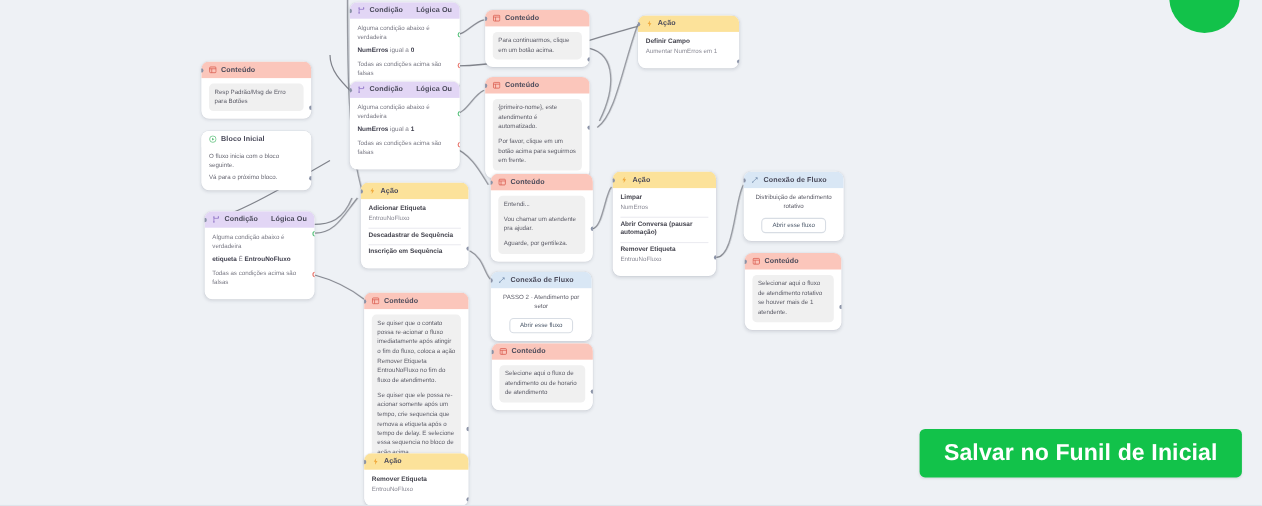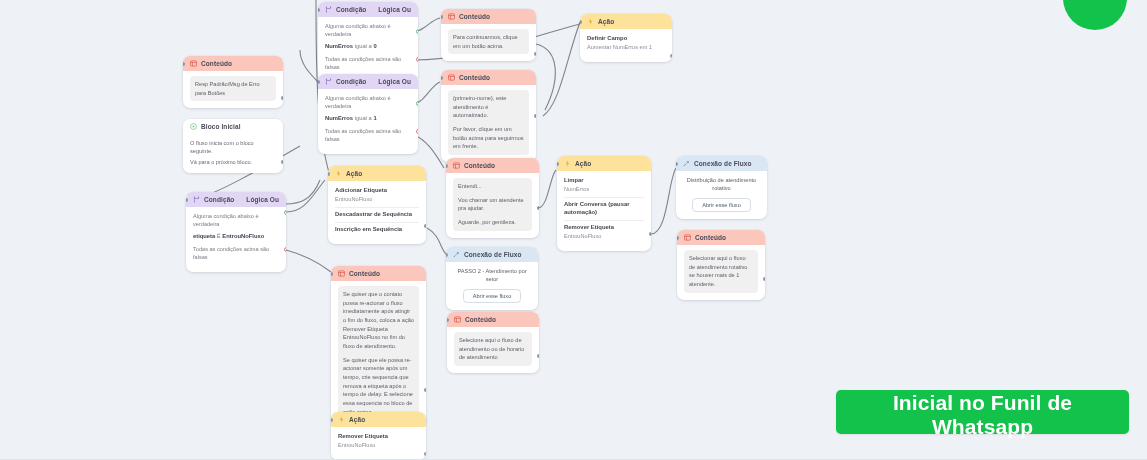--- a/index.html
+++ b/index.html
@@ -501,15 +501,15 @@
       <div class="act-row">
         <div class="act-t">Remover Etiqueta</div>
         <div class="act-s">EntrouNoFluxo</div>
       </div>
     </div>
     <span class="port port-in"></span>
     <span class="port port-out" style="top:40px;"></span>
   </div>
 
   <div id="green-blob"></div>
-  <button id="save-btn">Inicial no Funil de Whatsapp</button>
+  <button id="save-btn">Salvar no Funil de Inicial</button>
   <div class="bottom-edge"></div>
 </div>
 
 </body></html>

